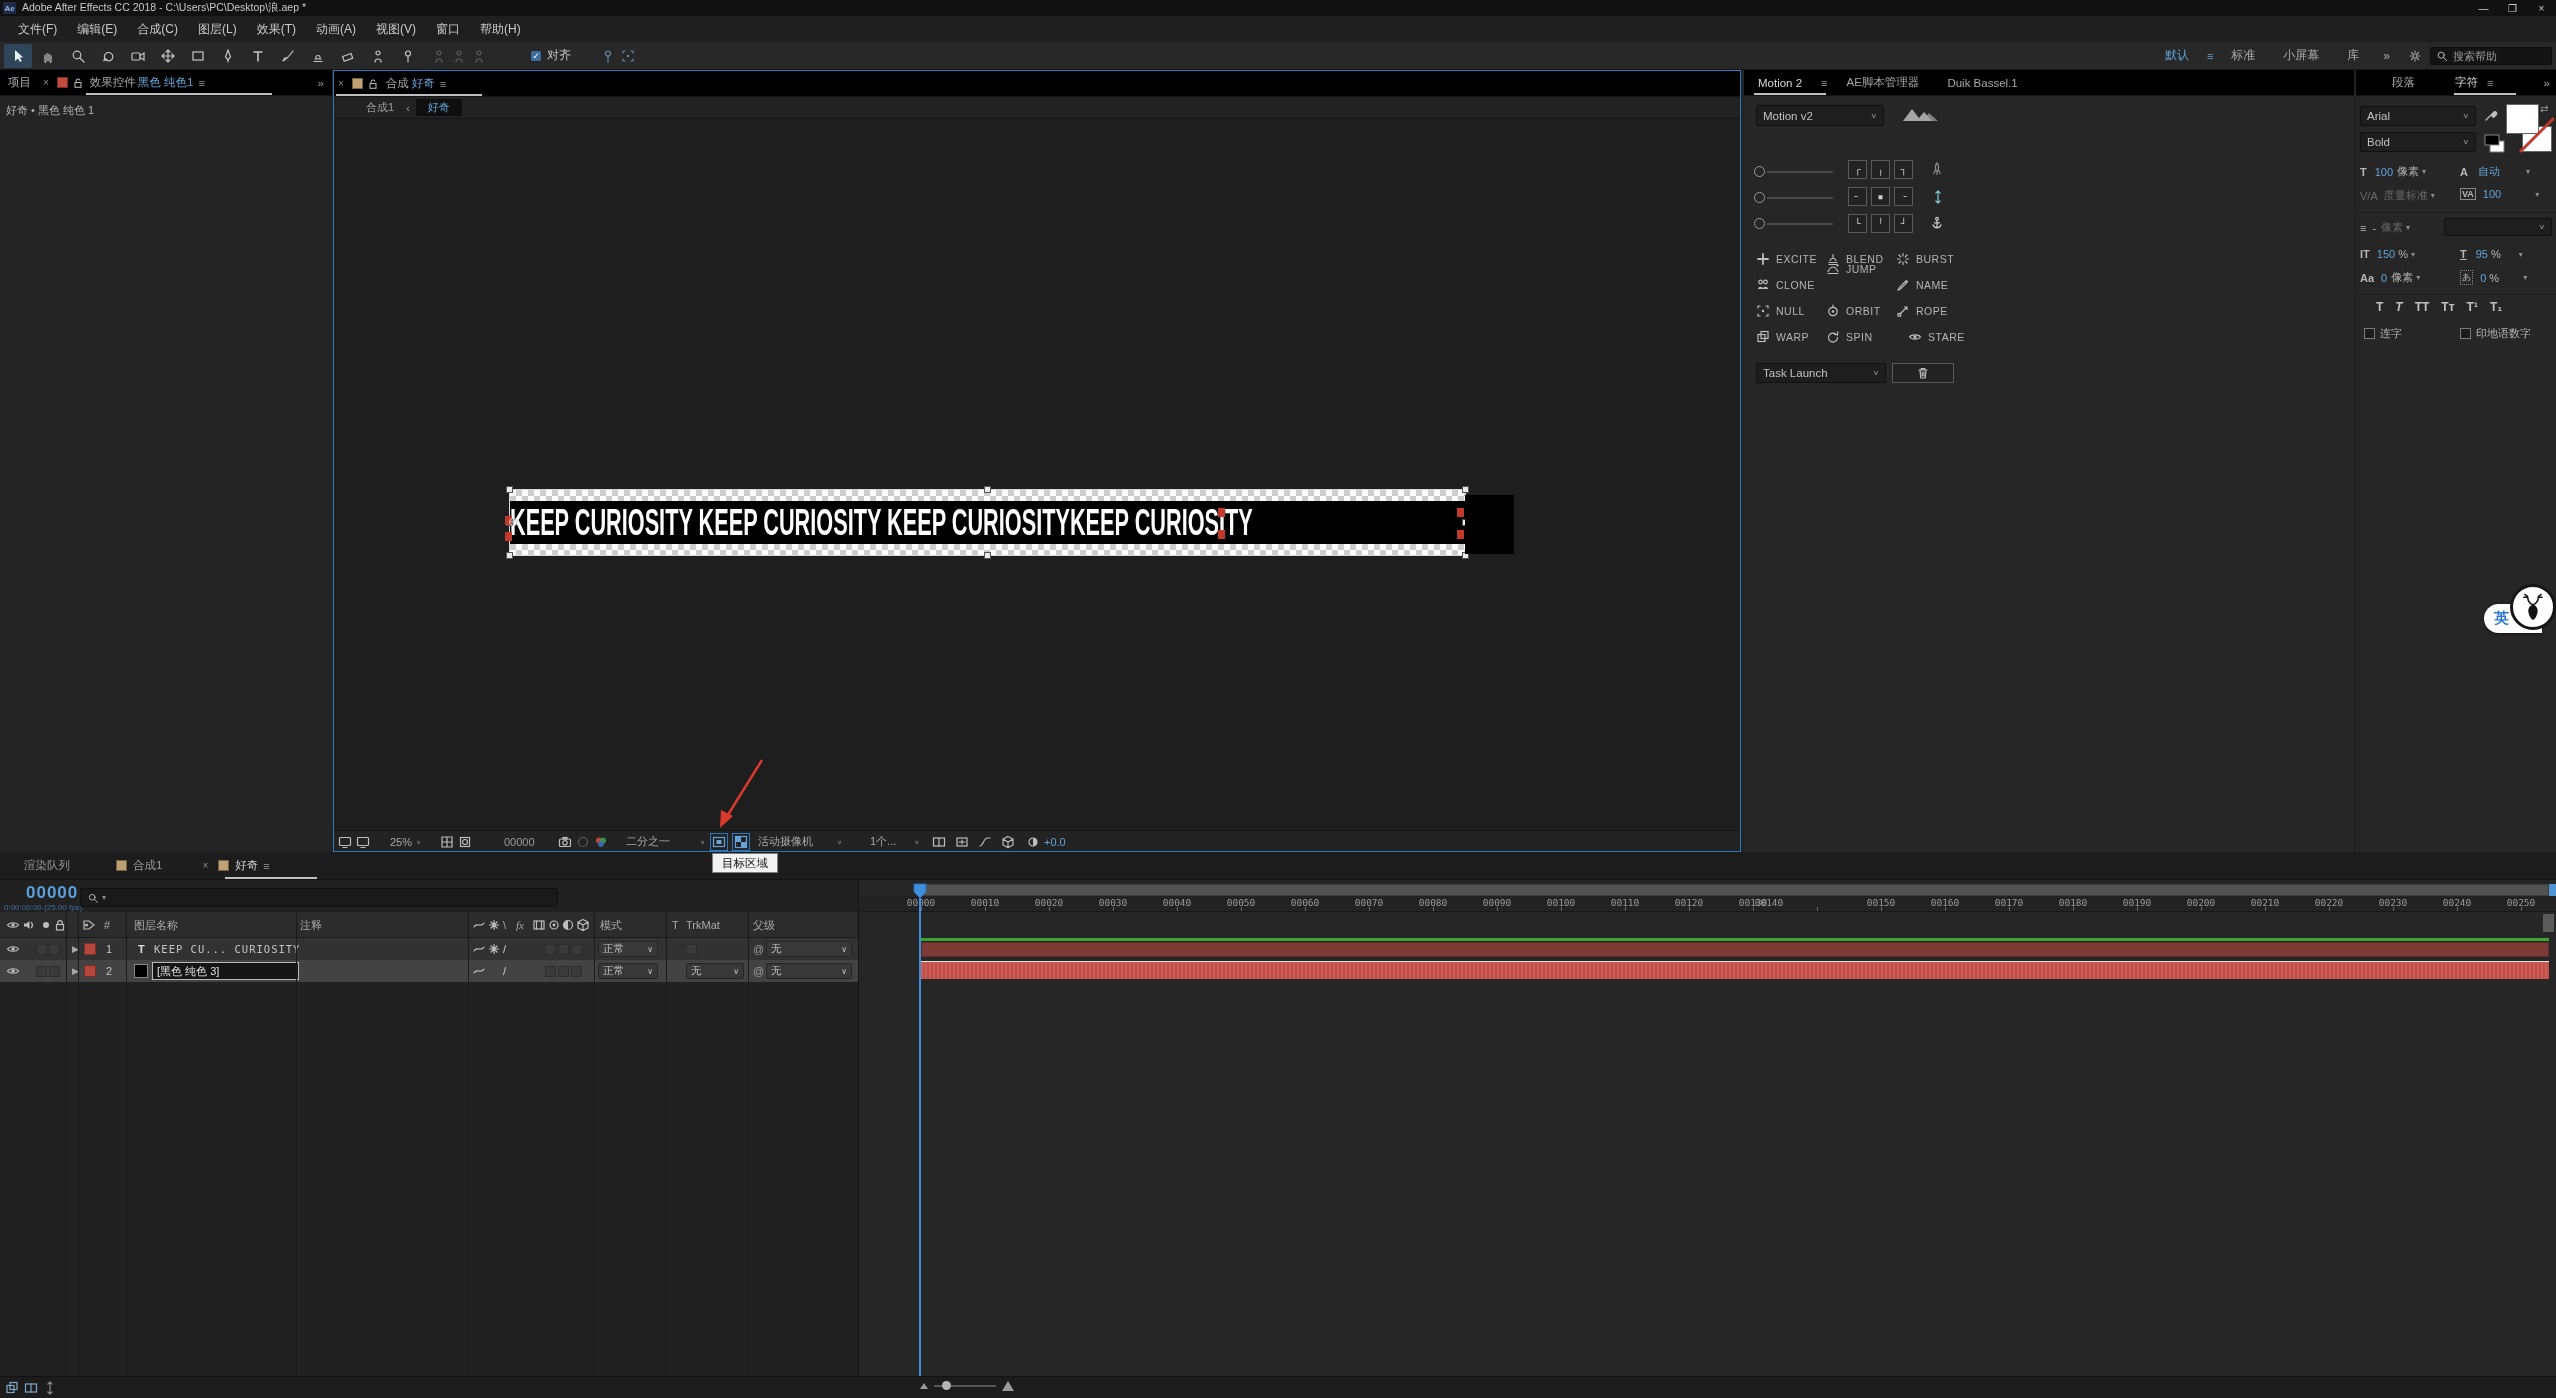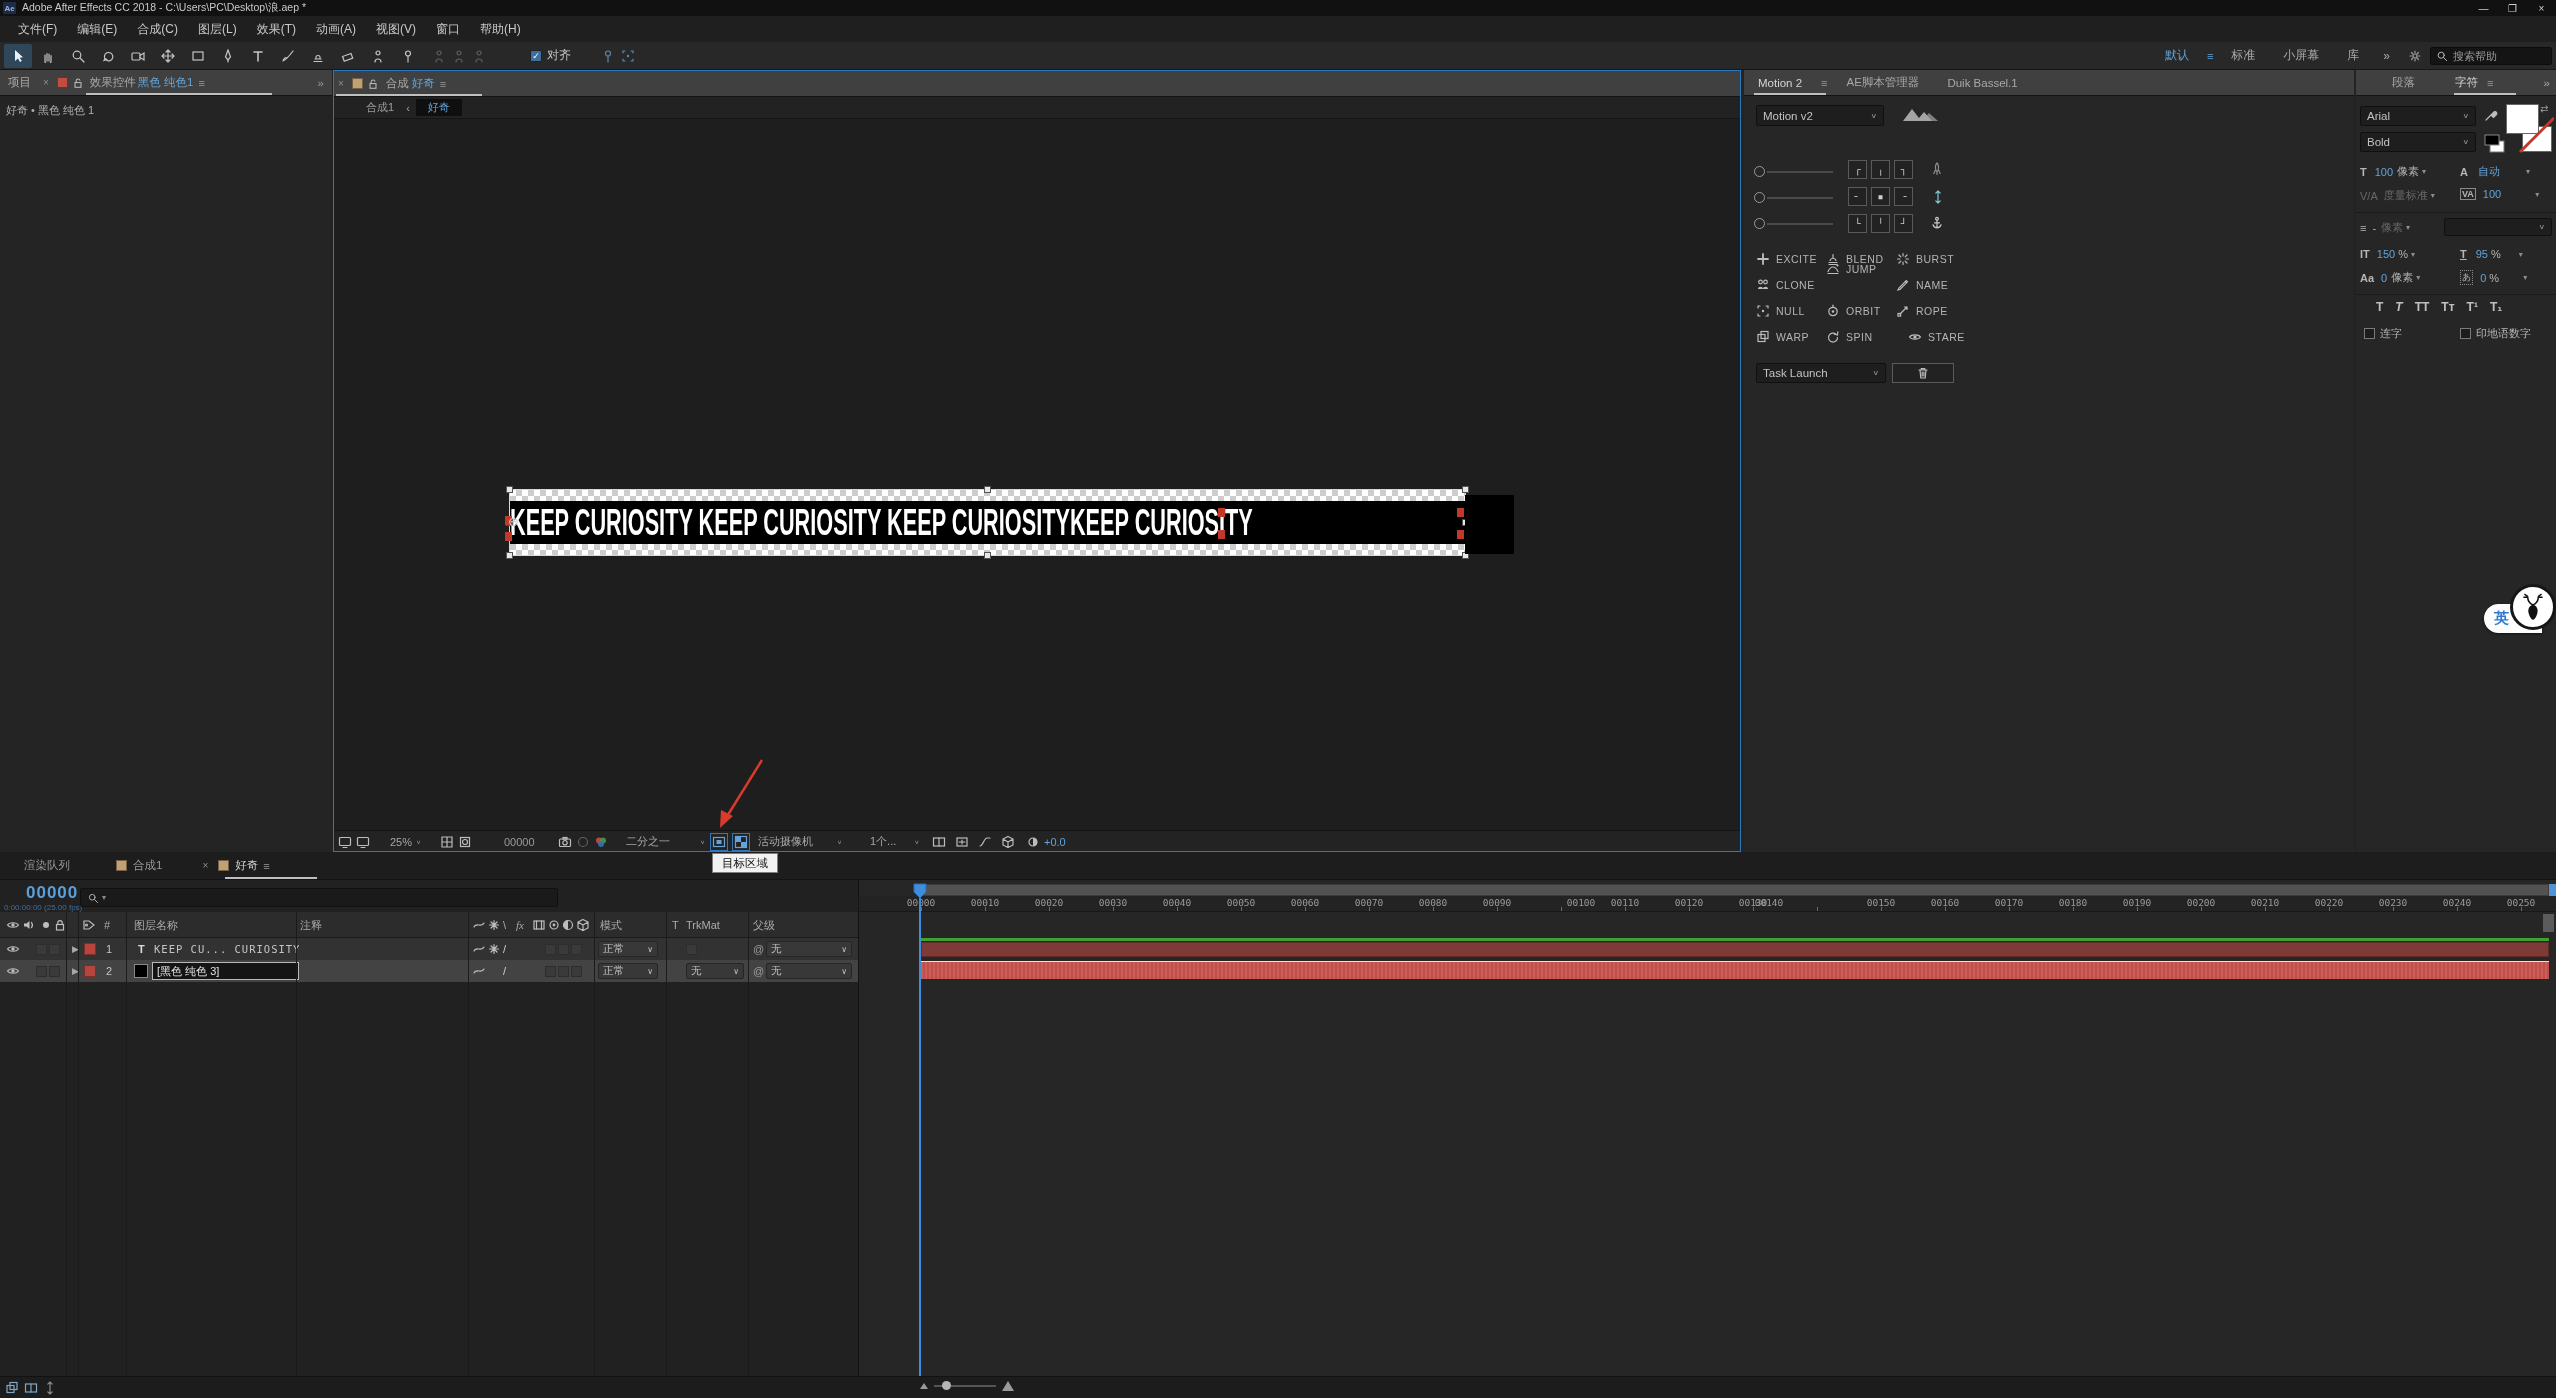--- a/index.html
+++ b/index.html
@@ -39,21 +39,21 @@
   .ws-menu{color:var(--blue);font-size:11px;padding:0 4px;}
   .ws-more{color:#a9a9a9;padding:0 10px;}
   #ws-gear{color:#9a9a9a;margin:0 8px;}
   #help-search{width:122px;height:18px;background:#141414;border:1px solid #0c0c0c;border-radius:2px;
     display:flex;align-items:center;padding:0 4px;gap:4px;}
   #help-search input{background:transparent;border:0;outline:0;color:#bbb;font-size:11px;width:90px;font-family:inherit;}
   #help-search input::placeholder{color:#9a9a9a;}
 
   
   .panel{position:absolute;top:70px;height:782px;background:var(--bg3);}
-  .ptabs{position:absolute;left:0;top:0;right:0;height:26px;background:#404040;display:flex;align-items:center;
+  .ptabs{position:absolute;left:0;top:0;right:0;height:26px;background:#000000;display:flex;align-items:center;
     border-bottom:1px solid #141414;font-size:11.5px;color:#a8a8a8;}
   .ptab-underline{position:absolute;height:2px;background:#bfbfbf;bottom:0;}
   .sq{width:11px;height:11px;display:inline-block;border:1px solid rgba(0,0,0,.4);}
   .tabx{color:#8a8a8a;font-size:10px;padding:0 4px;}
   .pmenu{color:#9a9a9a;padding:0 5px;font-size:11px;}
 
   
   #panel-left{left:0;width:332px;background:#242424;}
   #ec-sub{position:absolute;left:6px;top:33px;font-size:11px;color:#b0b0b0;}
 
@@ -1042,21 +1042,21 @@
           <span class="rlabel" style="left: 382px;">00050</span>
           <span class="rtick" style="left: 382px;"></span>
           <span class="rlabel" style="left: 446px;">00060</span>
           <span class="rtick" style="left: 446px;"></span>
           <span class="rlabel" style="left: 510px;">00070</span>
           <span class="rtick" style="left: 510px;"></span>
           <span class="rlabel" style="left: 574px;">00080</span>
           <span class="rtick" style="left: 574px;"></span>
           <span class="rlabel" style="left: 638px;">00090</span>
           <span class="rtick" style="left: 638px;"></span>
-          <span class="rlabel" style="left: 702px; margin-left: 20px;">00100</span>
+          <span class="rlabel" style="left: 702px;">00100</span>
           <span class="rtick" style="left: 702px;"></span>
           <span class="rlabel" style="left: 766px;">00110</span>
           <span class="rtick" style="left: 766px;"></span>
           <span class="rlabel" style="left: 830px;">00120</span>
           <span class="rtick" style="left: 830px;"></span>
           <span class="rlabel" style="left: 894px;">00130</span>
           <span class="rtick" style="left: 894px;"></span>
           <span class="rlabel" style="left: 910px;">00140</span>
           <span class="rtick" style="left: 958px;"></span>
           <span class="rlabel" style="left: 1022px;">00150</span>

